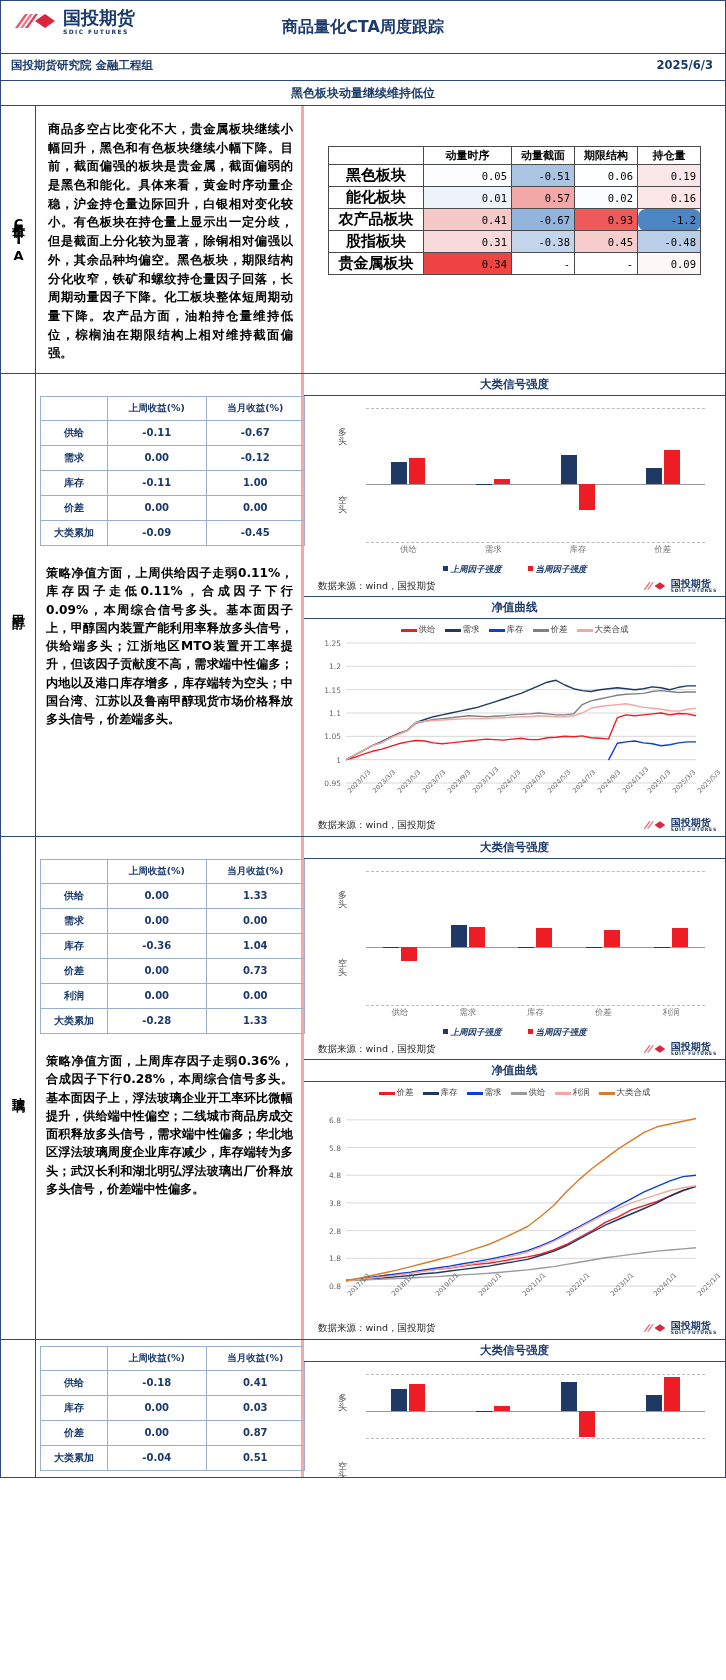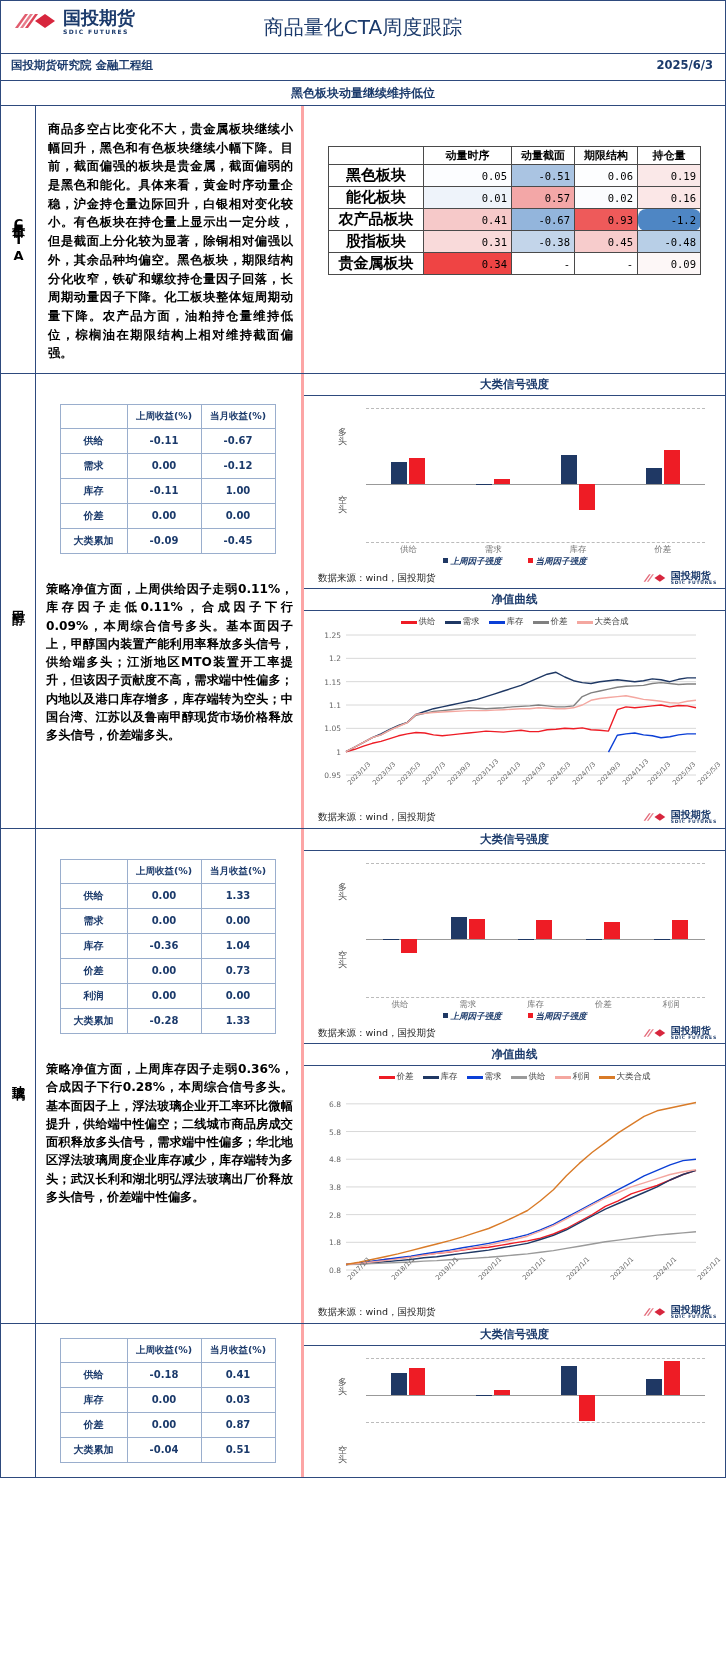--- a/index.html
+++ b/index.html
@@ -12,21 +12,21 @@
   .page{width:726px;position:relative;box-sizing:border-box;border:1px solid #2e4a7d;}
 
   
   .hdr{position:relative;height:52px;border-bottom:1px solid #2e4a7d;}
   .logo{position:absolute;left:12px;top:8px;display:flex;align-items:center;gap:4px;}
   .logo-mark{display:inline-block;width:46px;height:24px;position:relative;}
   .logo-text{display:flex;flex-direction:column;line-height:1;}
   .logo-cn{font-size:18px;font-weight:bold;color:#1b3a6b;letter-spacing:0px;}
   .logo-en{font-size:6px;font-weight:bold;color:#1b3a6b;letter-spacing:1.4px;margin-top:2px;}
   .main-title{
-    text-align:center;font-size:20px;font-weight:normal;color:#1b3a6b;
+    text-align:center;font-size:16px;font-weight:bold;color:#1b3a6b;
     line-height:52px;
   }
   .subhdr{position:relative;height:26px;border-bottom:1px solid #2e4a7d;}
   .dept{position:absolute;left:10px;top:4px;font-size:11.5px;font-weight:bold;color:#1b3a6b;}
   .date{position:absolute;right:12px;top:4px;font-size:11.5px;font-weight:bold;color:#1b3a6b;}
   .banner{height:24px;text-align:center;font-size:12px;font-weight:bold;color:#1b3a6b;
           line-height:24px;border-bottom:1px solid #2e4a7d;}
 
   
   .row{display:flex;border-bottom:1px solid #2e4a7d;}
@@ -49,21 +49,21 @@
   
   .hm-wrap{padding:40px 10px 10px 10px;}
   table.hm{border-collapse:collapse;font-size:10.5px;margin:0 auto;}
   table.hm th,table.hm td{border:1px solid #4a4a4a;padding:1px 4px;font-family:"DejaVu Sans Mono","Liberation Mono",monospace;}
   table.hm th{font-family:"DejaVu Sans","Liberation Sans",sans-serif;font-weight:bold;text-align:center;font-size:11px;background:#fff;}
   table.hm td.rh{font-weight:bold;text-align:center;background:#fff;font-family:"DejaVu Sans","Liberation Sans",sans-serif;font-size:15px;white-space:nowrap;}
   table.hm td.v{text-align:right;min-width:54px;}
 
   
   .rt-wrap{padding:22px 6px 10px 4px;}
-  table.rt{border-collapse:collapse;width:216px;margin:8px auto;font-size:10px;color:#1b3a6b;}
+  table.rt{border-collapse:collapse;width:265px;margin:0 auto;font-size:10px;color:#1b3a6b;}
   table.rt td,table.rt th{border-top:1px solid #9aaecd;border-bottom:1px solid #9aaecd;
         border-left:1px solid #9aaecd;border-right:1px solid #9aaecd;
         padding:5px 2px;text-align:center;font-weight:bold;}
   table.rt th{font-size:9.5px;}
   table.rt td.lab{width:62px;}
   .rt-wrap.tight{padding:6px 6px 6px 4px;}
 
   
   .chart-title{
     text-align:center;font-size:11.5px;font-weight:bold;color:#1b3a6b;
@@ -72,21 +72,21 @@
   .chart-box{position:relative;padding:4px 6px 2px 6px;}
   .sig-chart{position:relative;height:150px;}
   .axis-note{position:absolute;font-size:9px;color:#555;}
   .lbl-long{left:28px;top:28px;}
   .lbl-short{left:28px;top:96px;}
   .lbl-long span,.lbl-short span{display:block;line-height:1.05;text-align:center;}
   .dashline{position:absolute;left:56px;right:14px;border-top:1px dashed #bbb;}
   .zeroline{position:absolute;left:56px;right:14px;border-top:1px solid #999;}
   .tickrow{position:absolute;left:56px;right:14px;display:flex;font-size:8.5px;color:#777;}
   .tickrow div{flex:1;text-align:center;}
-  .legend{display:flex;justify-content:center;gap:26px;font-size:8.5px;color:#1b3a6b;font-style:italic;font-weight:bold;margin-top:6px;text-align:center;}
+  .legend{display:flex;justify-content:center;gap:26px;font-size:8.5px;color:#1b3a6b;font-style:italic;font-weight:bold;margin-top:14px;text-align:center;}
   .legend i{display:inline-block;width:5px;height:5px;margin-right:3px;vertical-align:1px;}
   .src{display:flex;justify-content:space-between;align-items:center;padding:1px 8px 3px 14px;font-size:9.5px;color:#222;}
   .src .logo-mini{display:flex;align-items:center;gap:3px;}
   .logo-mini .lm-cn{font-size:10px;font-weight:bold;color:#1b3a6b;}
   .logo-mini .lm-en{font-size:4.5px;font-weight:bold;color:#1b3a6b;letter-spacing:.8px;}
 
   
   .nv-box{position:relative;padding:2px 4px 2px 4px;}
   .nv-legend{display:flex;justify-content:center;gap:9px;font-size:8.5px;color:#444;padding:3px 0 1px 0;flex-wrap:wrap;}
   .nv-legend span{display:inline-flex;align-items:center;}

